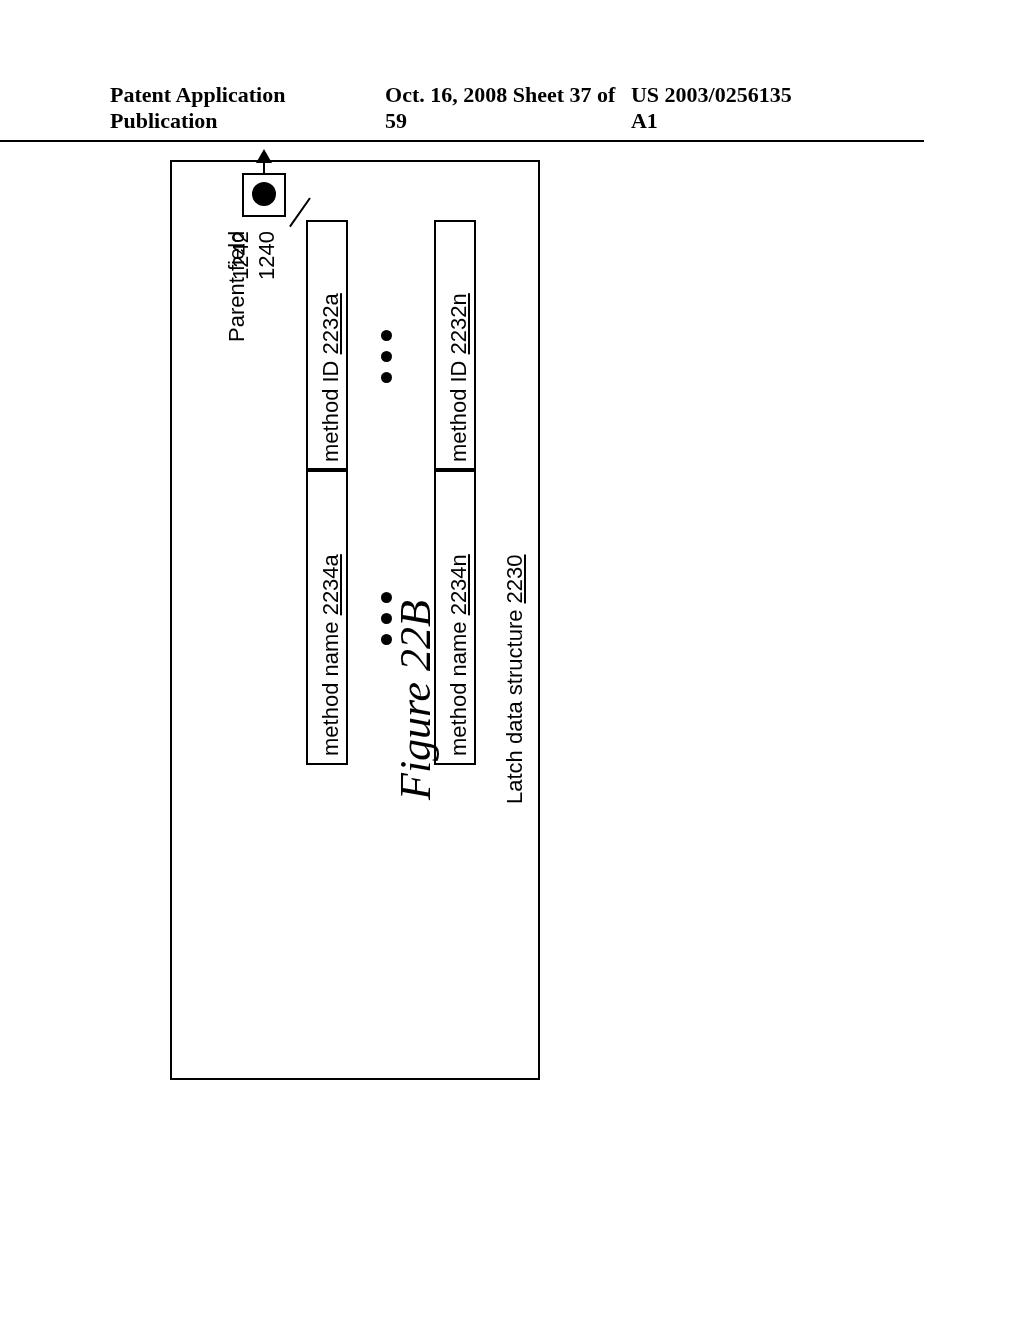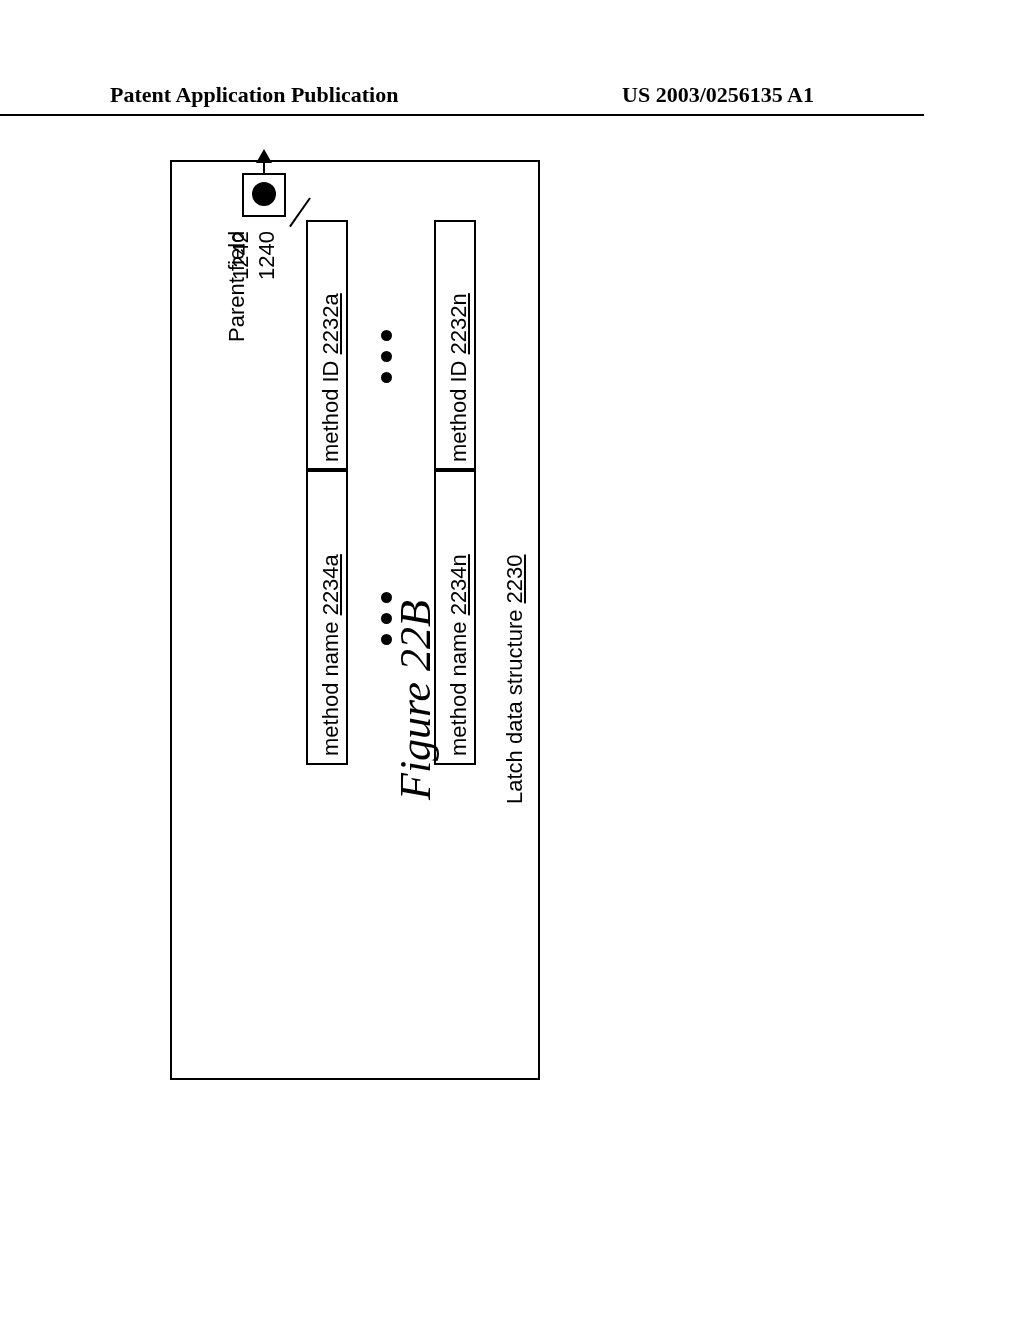--- a/index.html
+++ b/index.html
@@ -186,20 +186,21 @@
   }
   .underline {
     text-decoration: underline;
   }
 </style>
 </head>
 <body>
 
 <div class="page-header">
   <span>Patent Application Publication</span>
+  <span>Oct. 16, 2008  Sheet 37 of 59</span>
   <span>US 2003/0256135 A1</span>
 </div>
 
 <div class="content-area">
 
   <div class="diagram-frame">
 
     <div class="arrow-up"></div>
     <div class="arrow-stem"></div>
     <div class="box parent-box"></div>

